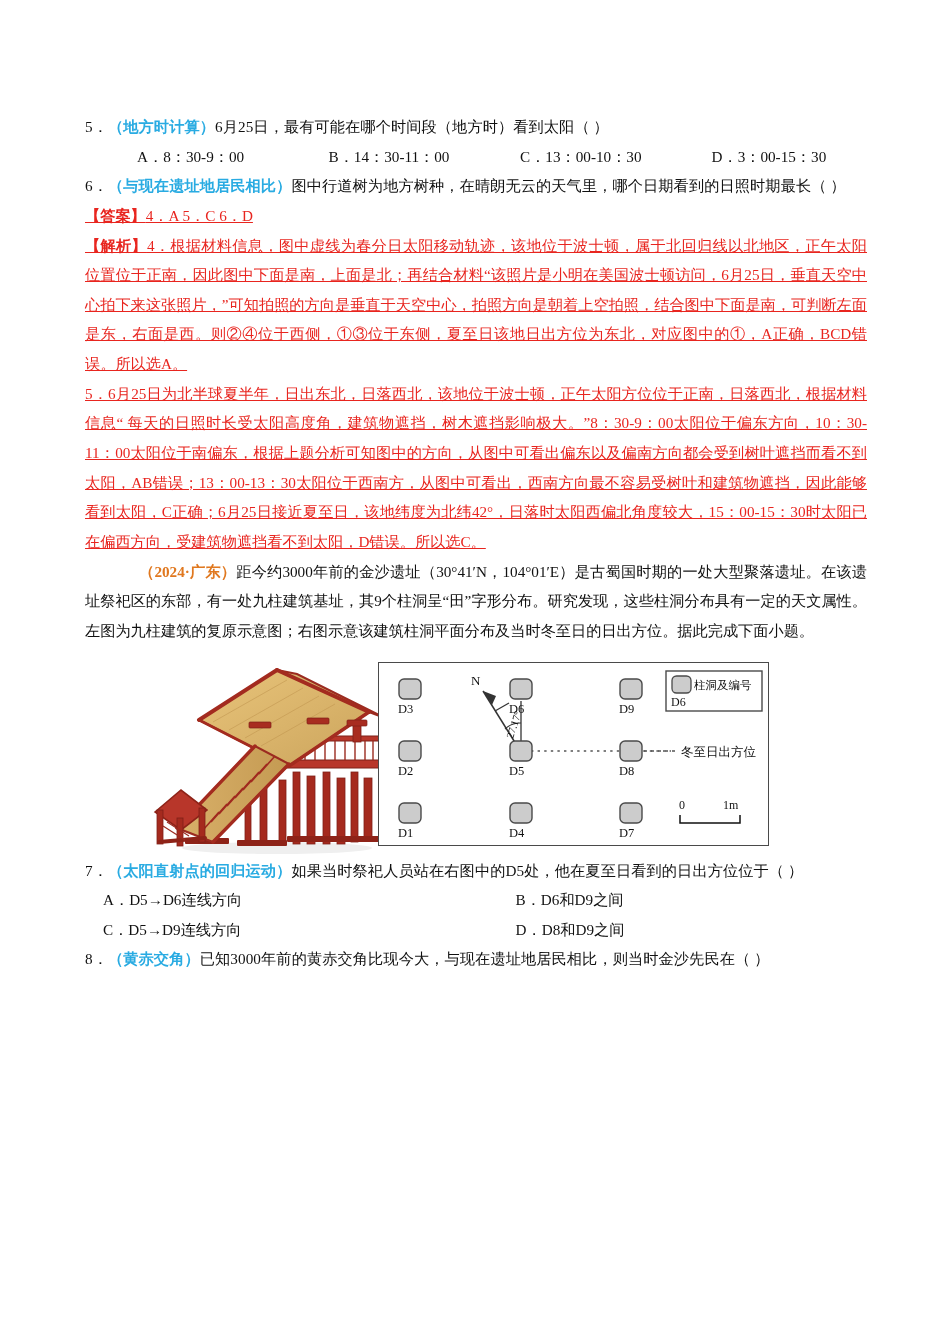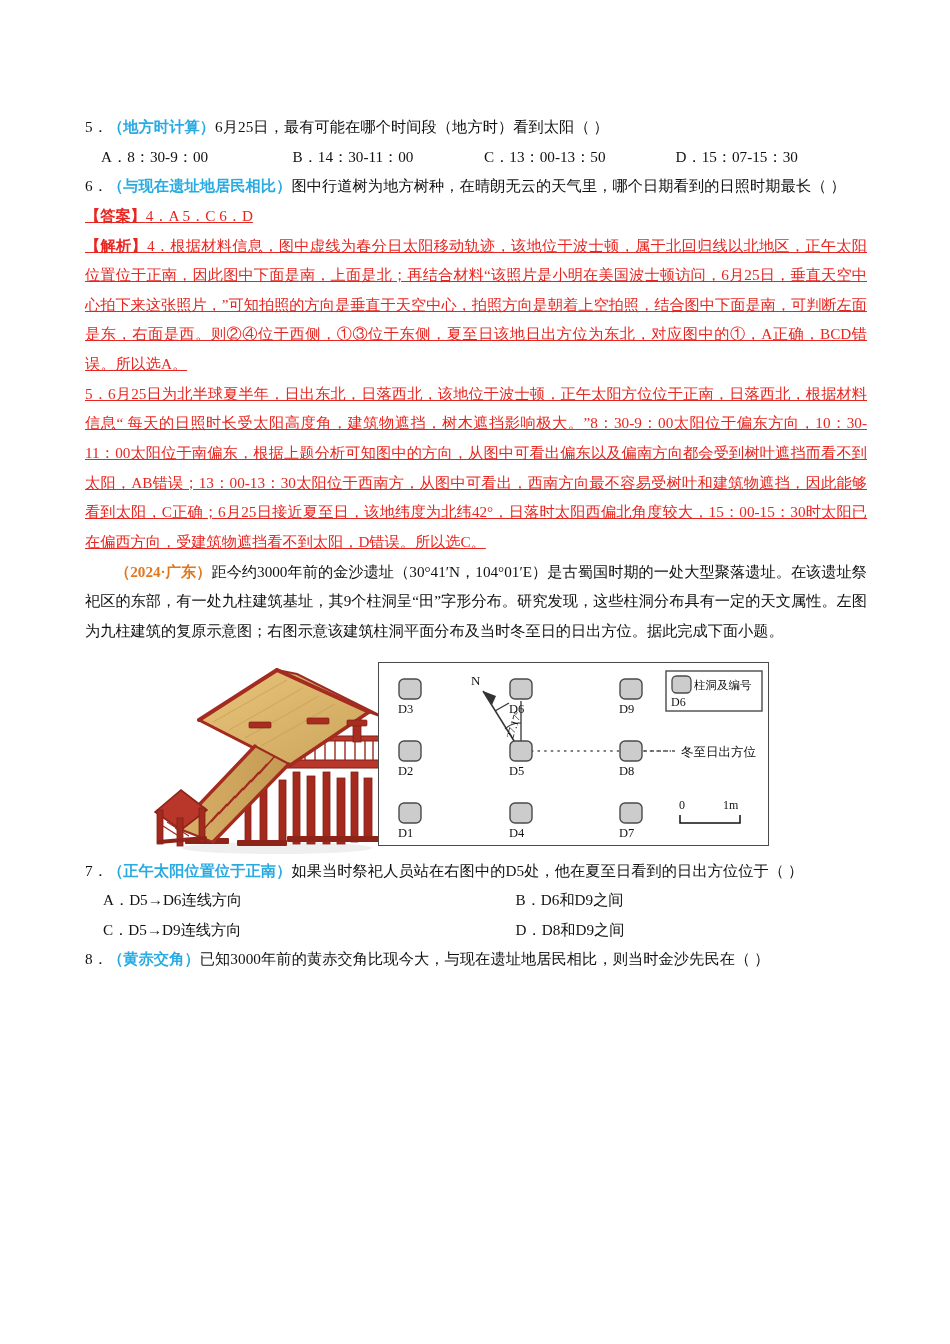--- a/index.html
+++ b/index.html
@@ -36,30 +36,31 @@
     color: #101010;
     letter-spacing: 0.1px;
   }
   .tag-blue {
     color: #29ABE2;
     font-weight: bold;
   }
   .tag-orange {
     color: #E0781F;
     font-weight: bold;
+    margin-left: 24px;
   }
   .opts {
     display: flex;
     font-size: 15.2px;
     line-height: 1.95;
     padding-left: 16px;
     color: #101010;
   }
   .opts > span { display: block; }
-  .opts-4 > span { width: 25%; }
+  .opts-4 > span { width: 25%; margin-left: 36px; }
   .opts-2 { padding-left: 18px; align-items: flex-end; }
   .opts-2 > span:first-child { width: 54%; }
 
   .analysis {
     color: #E8251F;
     font-size: 15.2px;
     line-height: 1.95;
     text-align: justify;
     text-justify: inter-ideograph;
     text-decoration: underline;
@@ -105,22 +106,22 @@
 
 <div class="page">
 <div class="content">
 
   <div class="q-line">
     <span>5．</span><span class="tag-blue">（地方时计算）</span><span>6月25日，最有可能在哪个时间段（地方时）看到太阳（      ）</span>
   </div>
   <div class="opts opts-4">
     <span>A．8：30-9：00</span>
     <span>B．14：30-11：00</span>
-    <span>C．13：00-13：50</span>
-    <span>D．15：07-15：30</span>
+    <span>C．13：00-10：30</span>
+    <span>D．3：00-15：30</span>
   </div>
 
   <div class="q-line">
     <span>6．</span><span class="tag-blue">（与现在遗址地居民相比）</span><span>图中行道树为地方树种，在晴朗无云的天气里，哪个日期看到的日照时期最长（      ）</span>
   </div>
 
   <div class="analysis">
     <span class="analysis-head">【答案】</span><span>4．A  5．C  6．D</span>
   </div>
 
@@ -300,21 +301,21 @@
         <text x="292" y="43" font-family="'Liberation Serif', serif" font-size="12" fill="#111">D6</text>
 
         <text x="300" y="146" font-family="'Liberation Serif', serif" font-size="12" fill="#111">0</text>
         <text x="344" y="146" font-family="'Liberation Serif', serif" font-size="12" fill="#111">1m</text>
         <path d="M 301 152 L 301 160 L 361 160 L 361 152" fill="none" stroke="#111" stroke-width="1.5"></path>
       </svg>
     </div>
   </div>
 
   <div class="q-line">
-    <span>7．</span><span class="tag-blue">（正午太阳位置位于正南）</span><span>如果当时祭祀人员站在右图中的D5处，他在夏至日看到的日出方位位于（      ）</span>
+    <span>7．</span><span class="tag-blue">（太阳直射点的回归运动）</span><span>如果当时祭祀人员站在右图中的D5处，他在夏至日看到的日出方位位于（      ）</span>
   </div>
   <div class="opts opts-2">
     <span>A．D5→D6连线方向</span>
     <span>B．D6和D9之间</span>
   </div>
   <div class="opts opts-2">
     <span>C．D5→D9连线方向</span>
     <span>D．D8和D9之间</span>
   </div>
 

